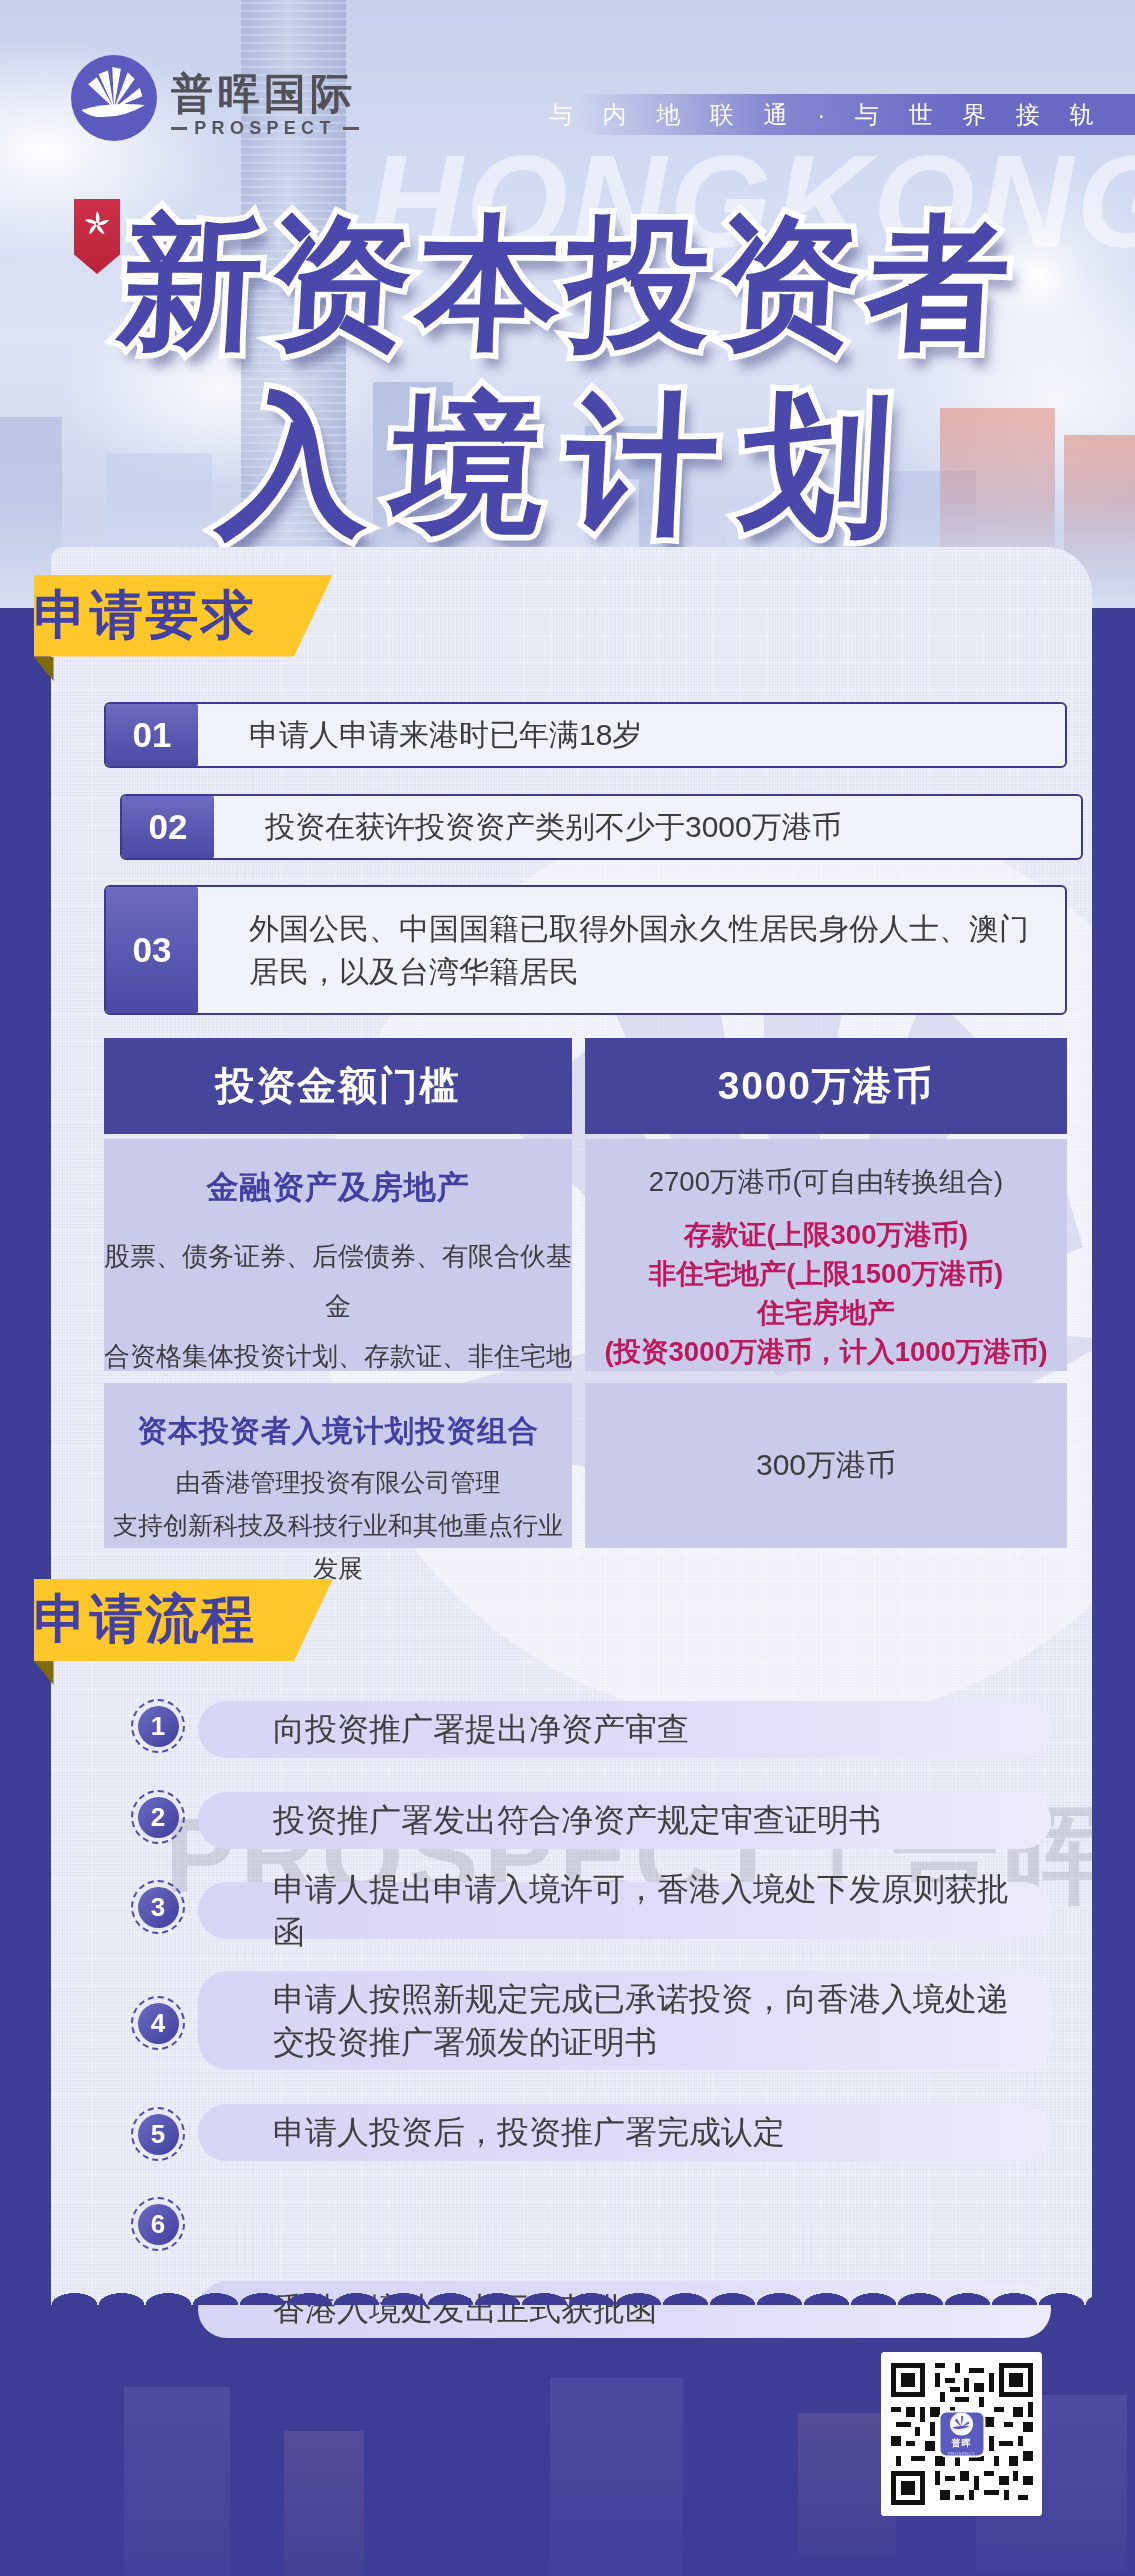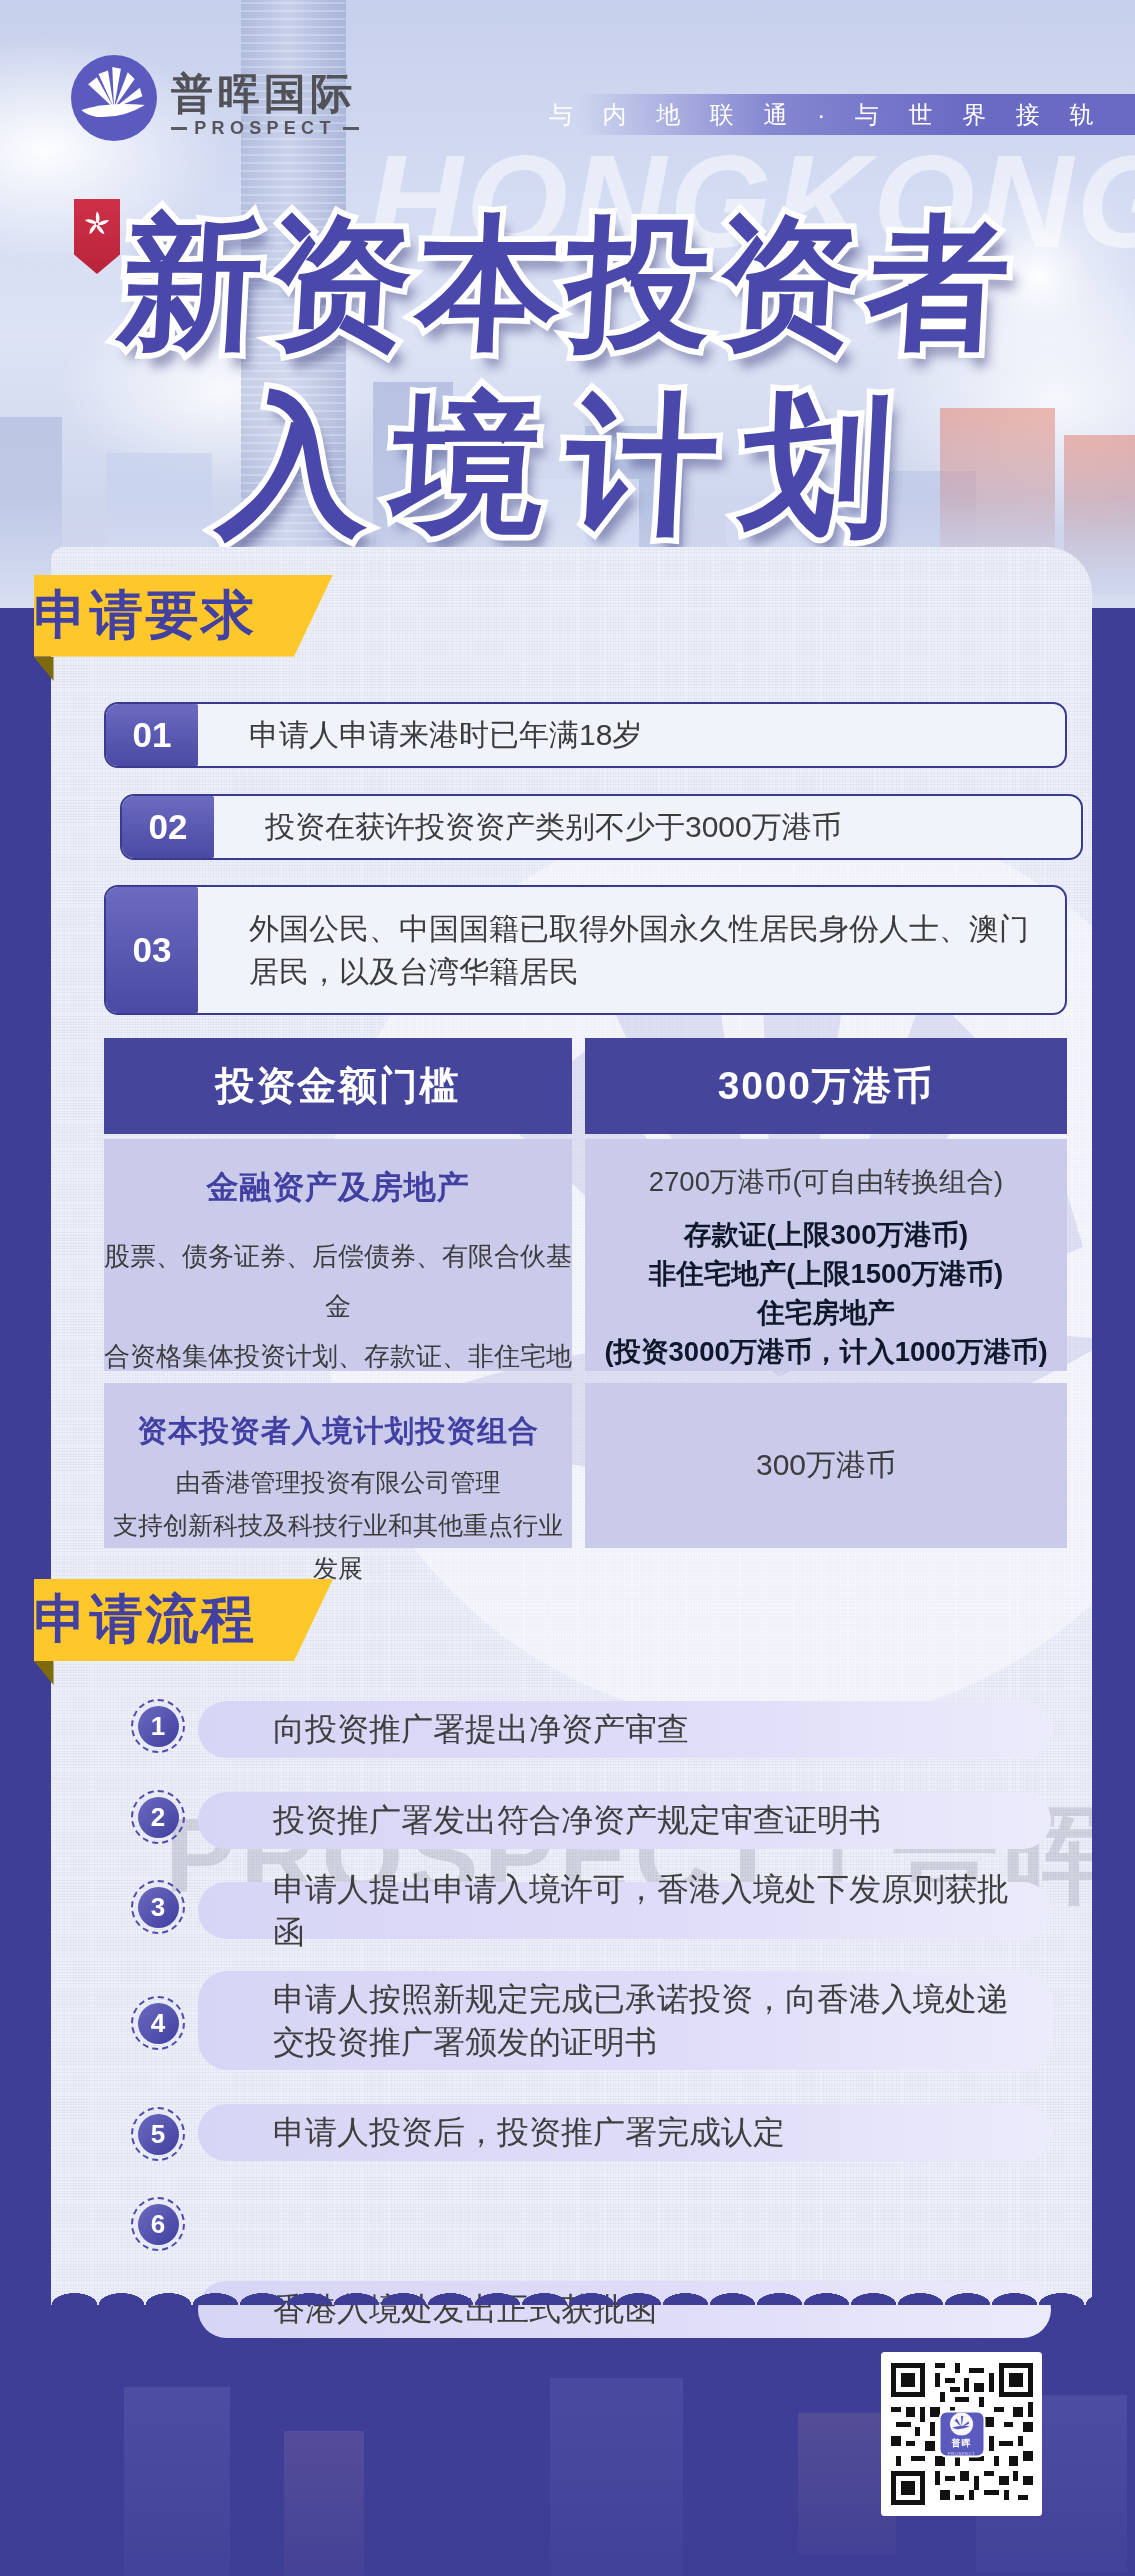--- a/index.html
+++ b/index.html
@@ -109,21 +109,21 @@
     display:flex;align-items:center;box-sizing:border-box;
   }
   .badge span{font-size:53px;font-weight:900;color:#4241A1;letter-spacing:2.7px;}
   .badge-fold{position:absolute;left:-17px;width:19.5px;height:24px;background:#7E6A09;
     clip-path:polygon(0 0,100% 0,100% 100%);}
   .badge.req{top:27.5px;}  .fold.req{top:110px;}
   .badge.proc{top:1032px;} .fold.proc{top:1114px;}
   
   .item{
     position:absolute;left:53px;width:963px;display:flex;
-    border:2.7px solid #3A3A8F;border-radius:14px;overflow:hidden;background:#F1F3FB;box-sizing:border-box;
+    border:2.7px solid #3A3A8F;border-radius:6px;overflow:hidden;background:#F1F3FB;box-sizing:border-box;
   }
   .item .num{
     width:92px;flex:0 0 92px;display:flex;align-items:center;justify-content:center;
     background:linear-gradient(180deg,#6C6BC0,#4A49A4);
     color:#fff;font-size:35px;font-weight:800;border-radius:0 1.8px 1.8px 0;
   }
   .item .txt{flex:1;display:flex;align-items:center;padding:9px 21px 9px 51px;
     font-size:30px;color:#3C3C3C;line-height:1.45;}
   .item.i1{top:155px;height:66px;}
   .item.i2{top:247px;height:66px;margin-left:16px;}
@@ -138,21 +138,21 @@
     color:#fff;font-size:39px;font-weight:800;letter-spacing:1.8px;
   }
   .tbl-r1{top:592px;height:232px;}
   .tbl-r2{top:836px;height:165px;}
   .tbl-r1 .cl,.tbl-r1 .cr,.tbl-r2 .cl,.tbl-r2 .cr{background:#CACAEB;text-align:center;}
   .cell-title{font-size:32px;font-weight:800;color:#413FA2;letter-spacing:0.9px;}
   .tbl-r1 .cl .cell-title{margin-top:27px;margin-bottom:21px;}
   .cell-line{font-size:26px;color:#3C3C3C;line-height:50px;}
   .tbl-r1 .cr{padding-top:21px;}
   .cell-plain{font-size:27.5px;color:#3C3C3C;line-height:43px;}
-  .cell-bold{font-size:27.5px;font-weight:800;color:#0f172a;line-height:39px;}
+  .cell-bold{font-size:27.5px;font-weight:800;color:#be185d;line-height:39px;}
   .tbl-r1 .cr .cell-bold.first{margin-top:12.4px;}
   .tbl-r2 .cl .cell-title{margin-top:28px;margin-bottom:9px;font-size:30px;}
   .tbl-r2 .cell-line{font-size:25px;line-height:43px;}
   .tbl-r2 .cr{display:flex;align-items:center;justify-content:center;font-size:30px;color:#3C3C3C;}
   
   .step-circle{
     position:absolute;left:80px;width:50px;height:50px;border:2.7px dashed #4C4BAB;border-radius:50%;
     display:flex;align-items:center;justify-content:center;
   }
   .step-circle .inner{

